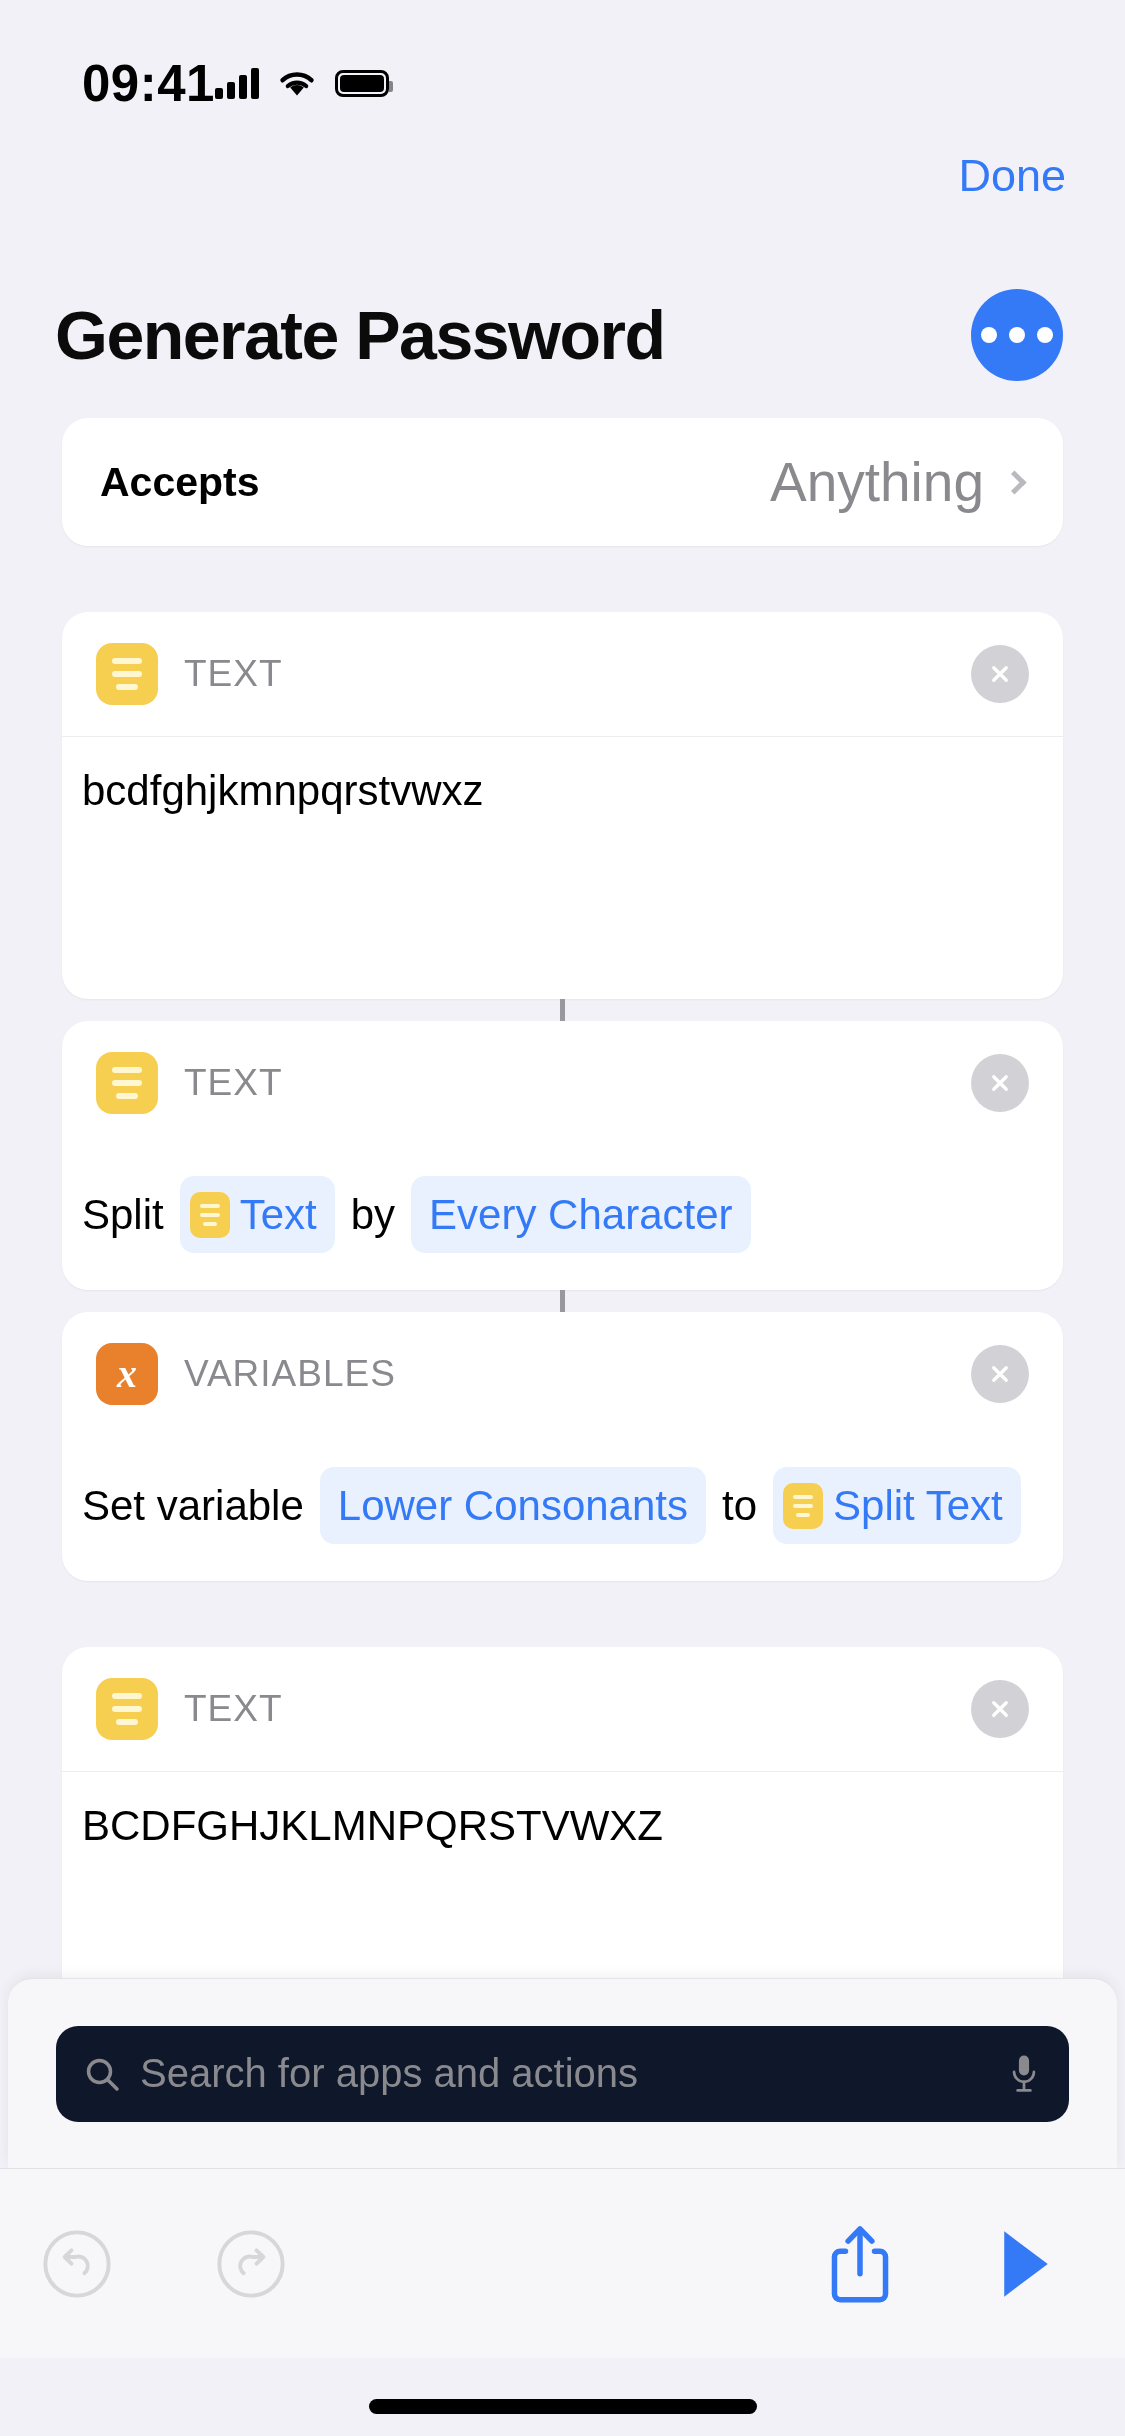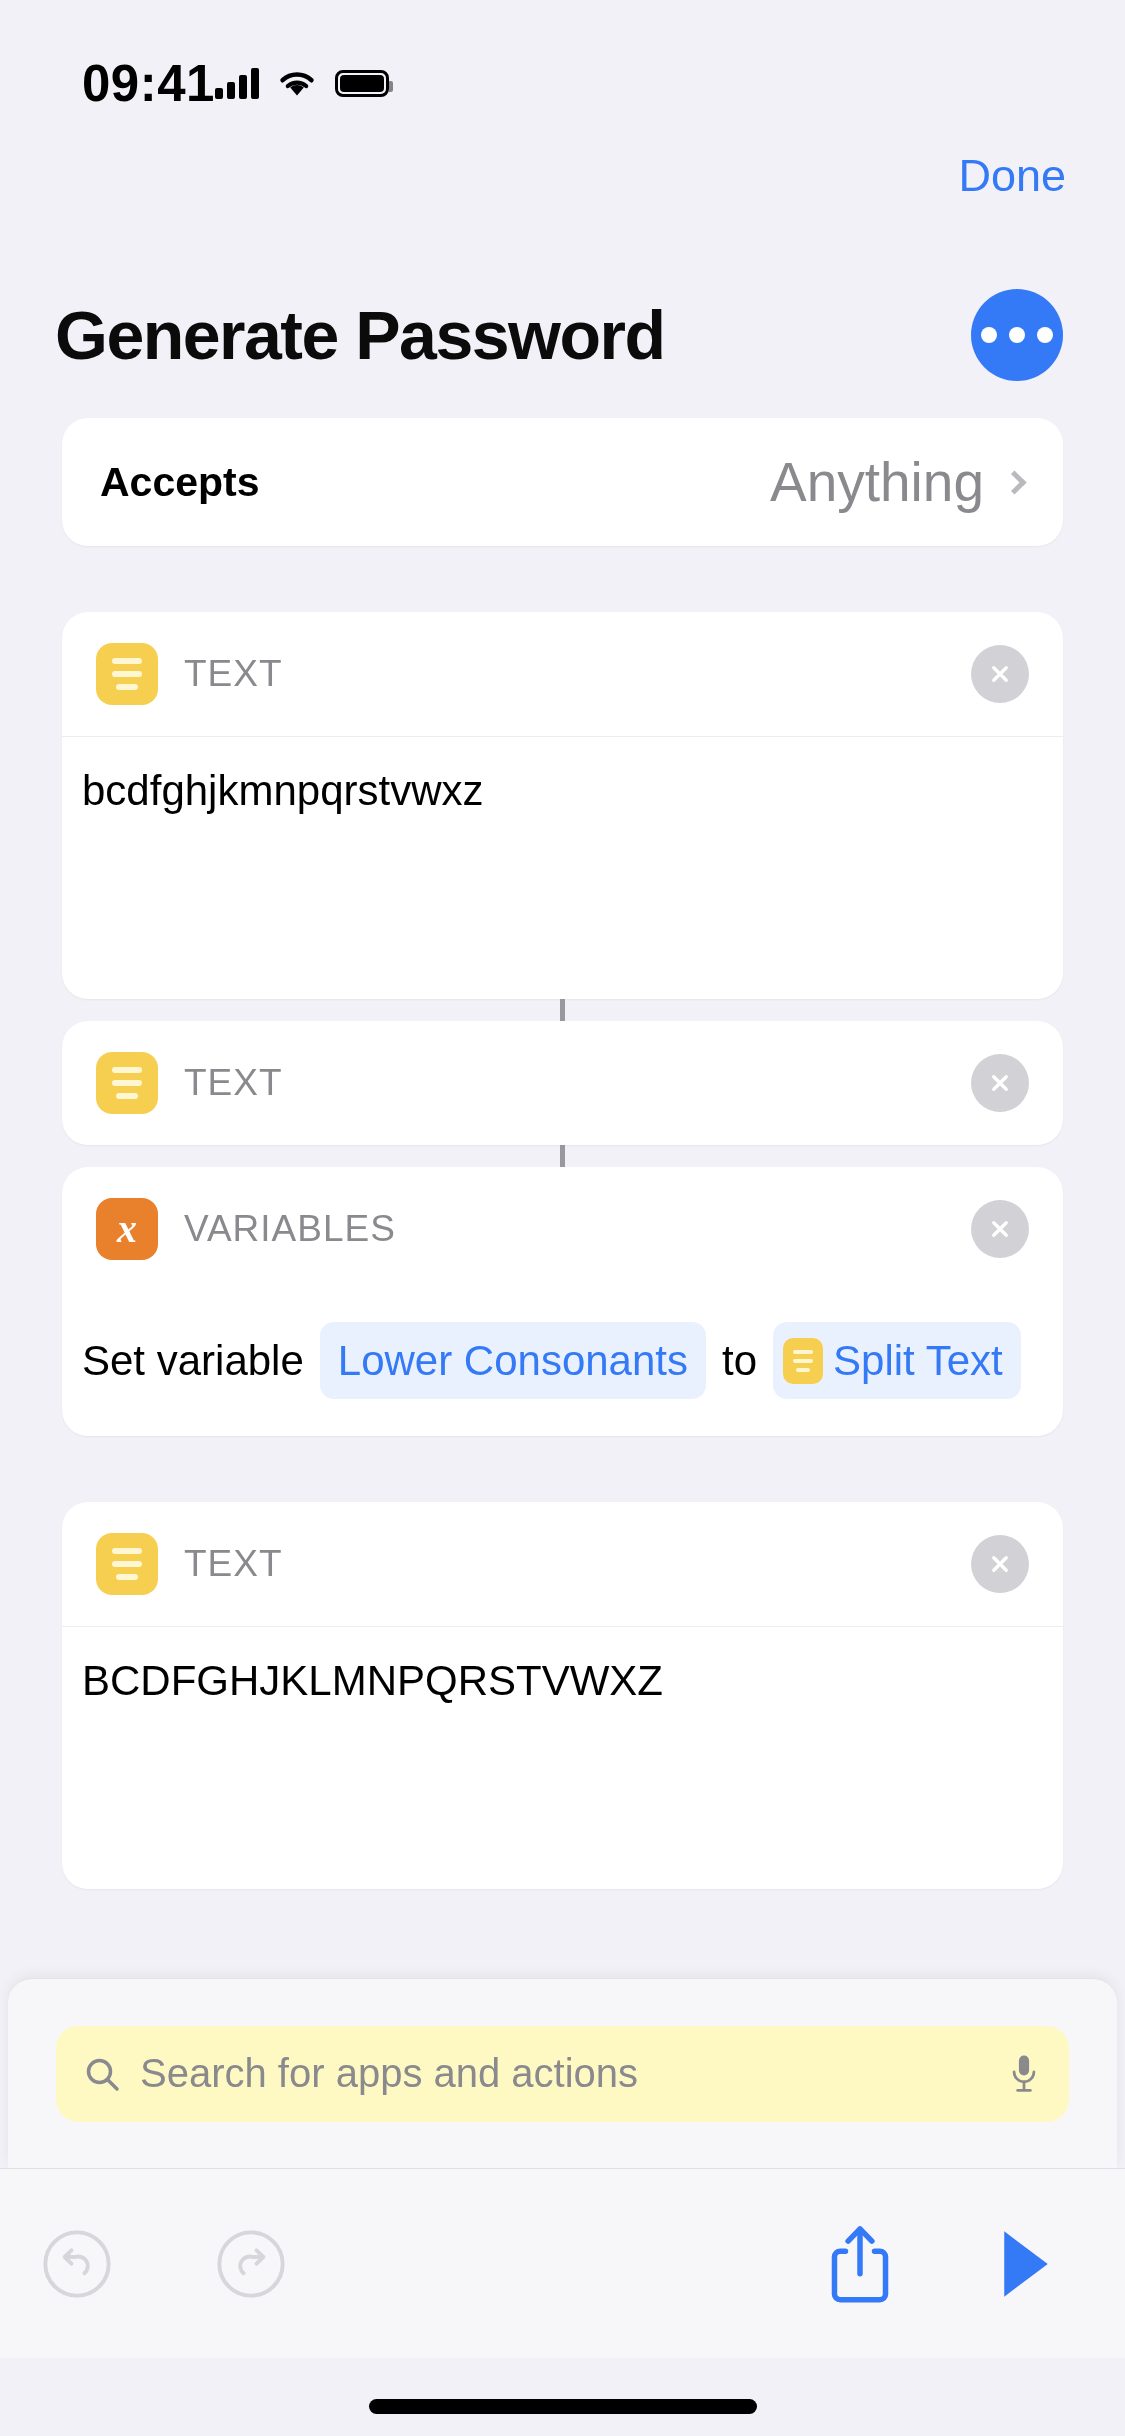--- a/index.html
+++ b/index.html
@@ -142,21 +142,21 @@
 
   
   .searchpanel {
     position:absolute; left:8px; top:1978px; width:1109px; height:190px;
     background:#F7F7FA; border-radius:24px 24px 0 0;
     border-top:1px solid #E3E3E8;
     box-shadow:0 -3px 14px rgba(0,0,0,0.06);
     display:flex; align-items:center; justify-content:center;
   }
   .searchfield {
-    width:1013px; height:96px; background:#fef9c3; border-radius:22px;
+    width:1013px; height:96px; background:#0f172a; border-radius:22px;
     display:flex; align-items:center; padding:0 28px 0 26px; gap:18px;
   }
   .search-ph { font-size:40px; color:#8A8A8E; flex:1; }
   .mag { width:40px; height:40px; flex:none; }
   .mic { width:34px; height:46px; flex:none; }
 
   
   .toolbar {
     position:absolute; left:0; top:2168px; width:1125px; height:190px;
     background:#F7F7FA; border-top:1px solid #E0E0E5;
@@ -249,20 +249,35 @@
             <i></i>
             <i></i>
             <i></i>
           </div>
         <div class="act-label">TEXT</div>
         <button class="close-btn">
           <svg viewBox="0 0 24 24">
             <path d="M7 7 L17 17 M17 7 L7 17" stroke="#fff" stroke-width="2.6" stroke-linecap="round"></path>
           </svg>
         </button>
+      </div>
+      <div class="card-body">
+        <div class="token-row">
+          <span class="word">Split</span>
+          <span class="pill with-icon">
+            <span class="pill-icon">
+                <i></i>
+                <i></i>
+                <i></i>
+              </span>
+            <span>Text</span>
+          </span>
+          <span class="word">by</span>
+          <span class="pill">Every Character</span>
+        </div>
       </div>
     </div>
 
     <div class="connector"></div>
 
     <div class="card">
       <div class="action-header">
         <div class="act-icon vars">
           <span class="xglyph">x</span>
         </div>

